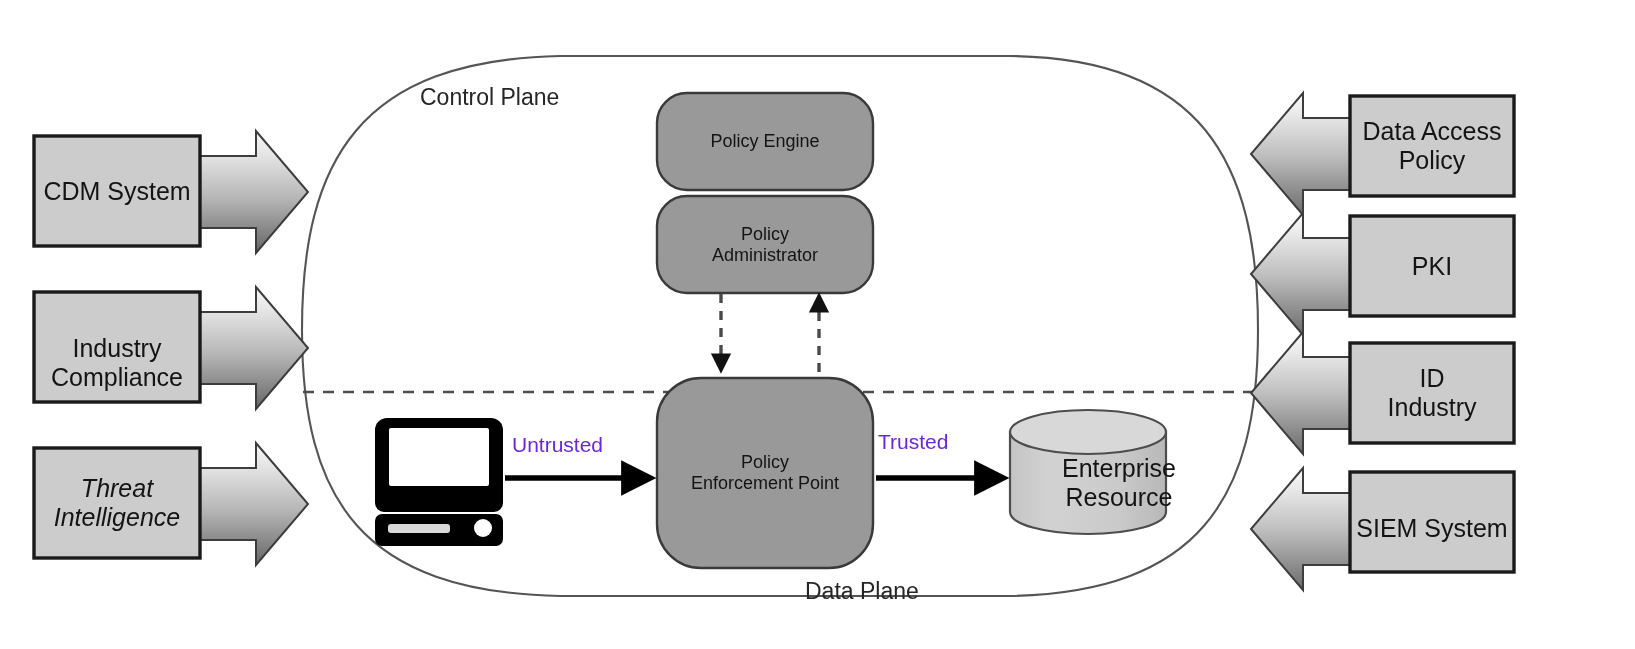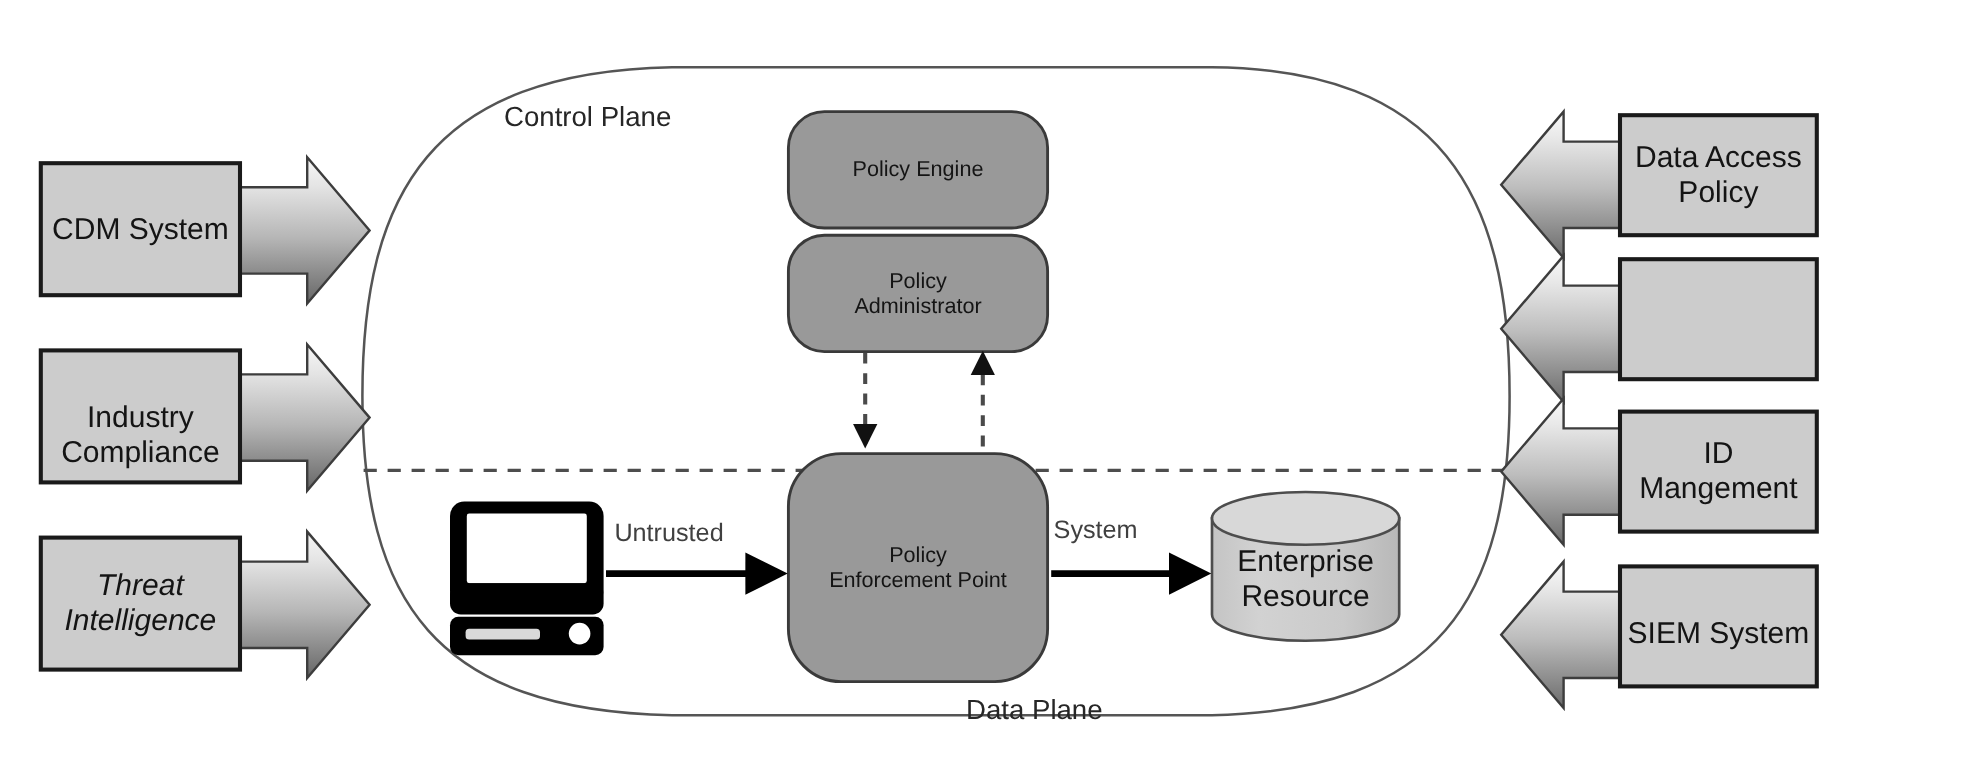--- a/index.html
+++ b/index.html
@@ -42,21 +42,21 @@
   .lbl-round {
     font-size: 18px;
     color: #141414;
   }
   .lbl-plane {
     font-size: 23px;
     color: #262626;
   }
   .lbl-edge {
     font-size: 21px;
-    color: #404040;
+    color: #6d28d9;
   }
   .lbl-cyl {
     font-size: 25px;
     color: #141414;
   }
   .centerbox {
     position: absolute;
     display: flex;
     align-items: center;
     justify-content: center;
@@ -179,29 +179,30 @@
   <div class="lbl lbl-plane" style="left:805px; top:578px; width:220px;">Data Plane</div>
 
   <div class="centerbox lbl-box" style="left:34px; top:136px; width:166px; height:110px;">CDM System</div>
   <div class="centerbox lbl-box" style="left:34px; top:292px; width:166px; height:142px; white-space:pre-line;">Industry
 Compliance</div>
   <div class="centerbox lbl-box" style="left:34px; top:448px; width:166px; height:110px; white-space:pre-line;font-style:italic;">Threat
 Intelligence</div>
 
   <div class="centerbox lbl-box" style="left:1350px; top:96px; width:164px; height:100px; white-space:pre-line;">Data Access
 Policy</div>
+  <div class="centerbox lbl-box" style="left:1350px; top:216px; width:164px; height:100px;">PKI</div>
   <div class="centerbox lbl-box" style="left:1350px; top:343px; width:164px; height:100px; white-space:pre-line;">ID
-Mangement</div>
+Industry</div>
   <div class="centerbox lbl-box" style="left:1350px; top:472px; width:164px; height:112px;">SIEM System</div>
 
   <div class="centerbox lbl-round" style="left:657px; top:93px; width:216px; height:97px;">Policy Engine</div>
   <div class="centerbox lbl-round" style="left:657px; top:196px; width:216px; height:97px; white-space:pre-line;">Policy
 Administrator</div>
   <div class="centerbox lbl-round" style="left:649px; top:418px; width:232px; height:110px; white-space:pre-line;">Policy
 Enforcement Point</div>
 
-  <div class="centerbox lbl-cyl" style="left:1010px; top:440px; width:156px; height:86px; white-space:pre-line;">Enterprise
+  <div class="centerbox lbl-cyl" style="left:1010px; top:440px; width:156px; height:86px; white-space:pre-line;padding-left:31px;">Enterprise
 Resource</div>
 
   <div class="lbl lbl-edge" style="left:512px; top:433px; width:140px;">Untrusted</div>
-  <div class="lbl lbl-edge" style="left:878px; top:430px; width:126px;">System</div>
+  <div class="lbl lbl-edge" style="left:878px; top:430px; width:126px;">Trusted</div>
 
 </div>
 
 </body></html>

